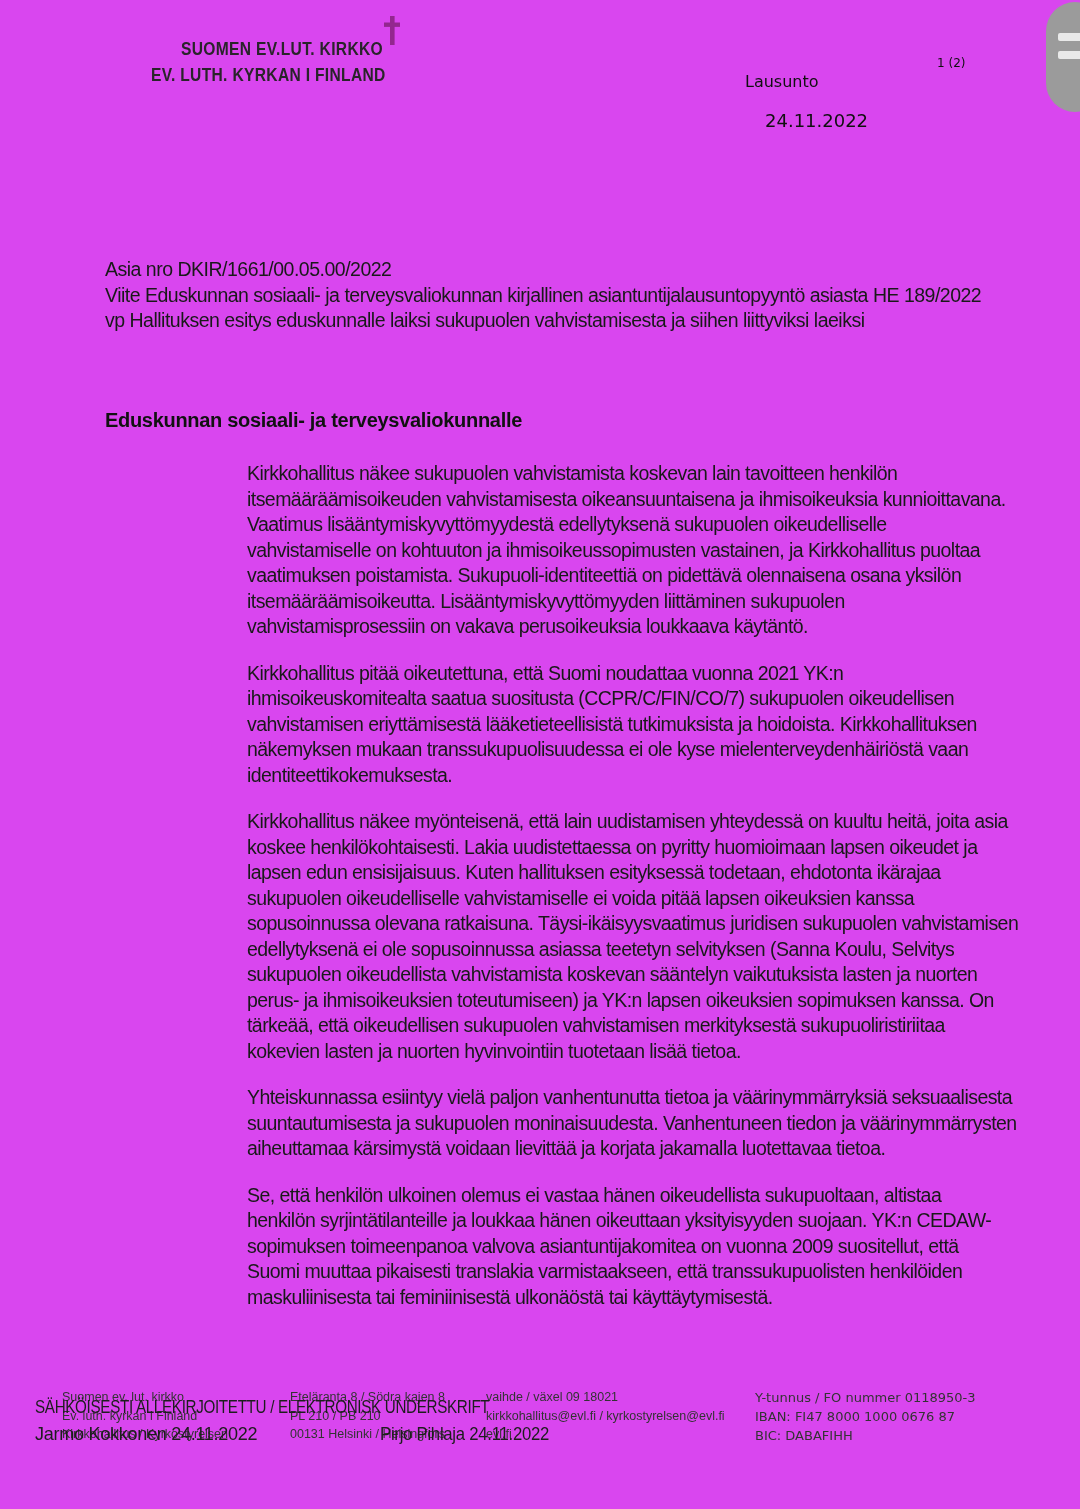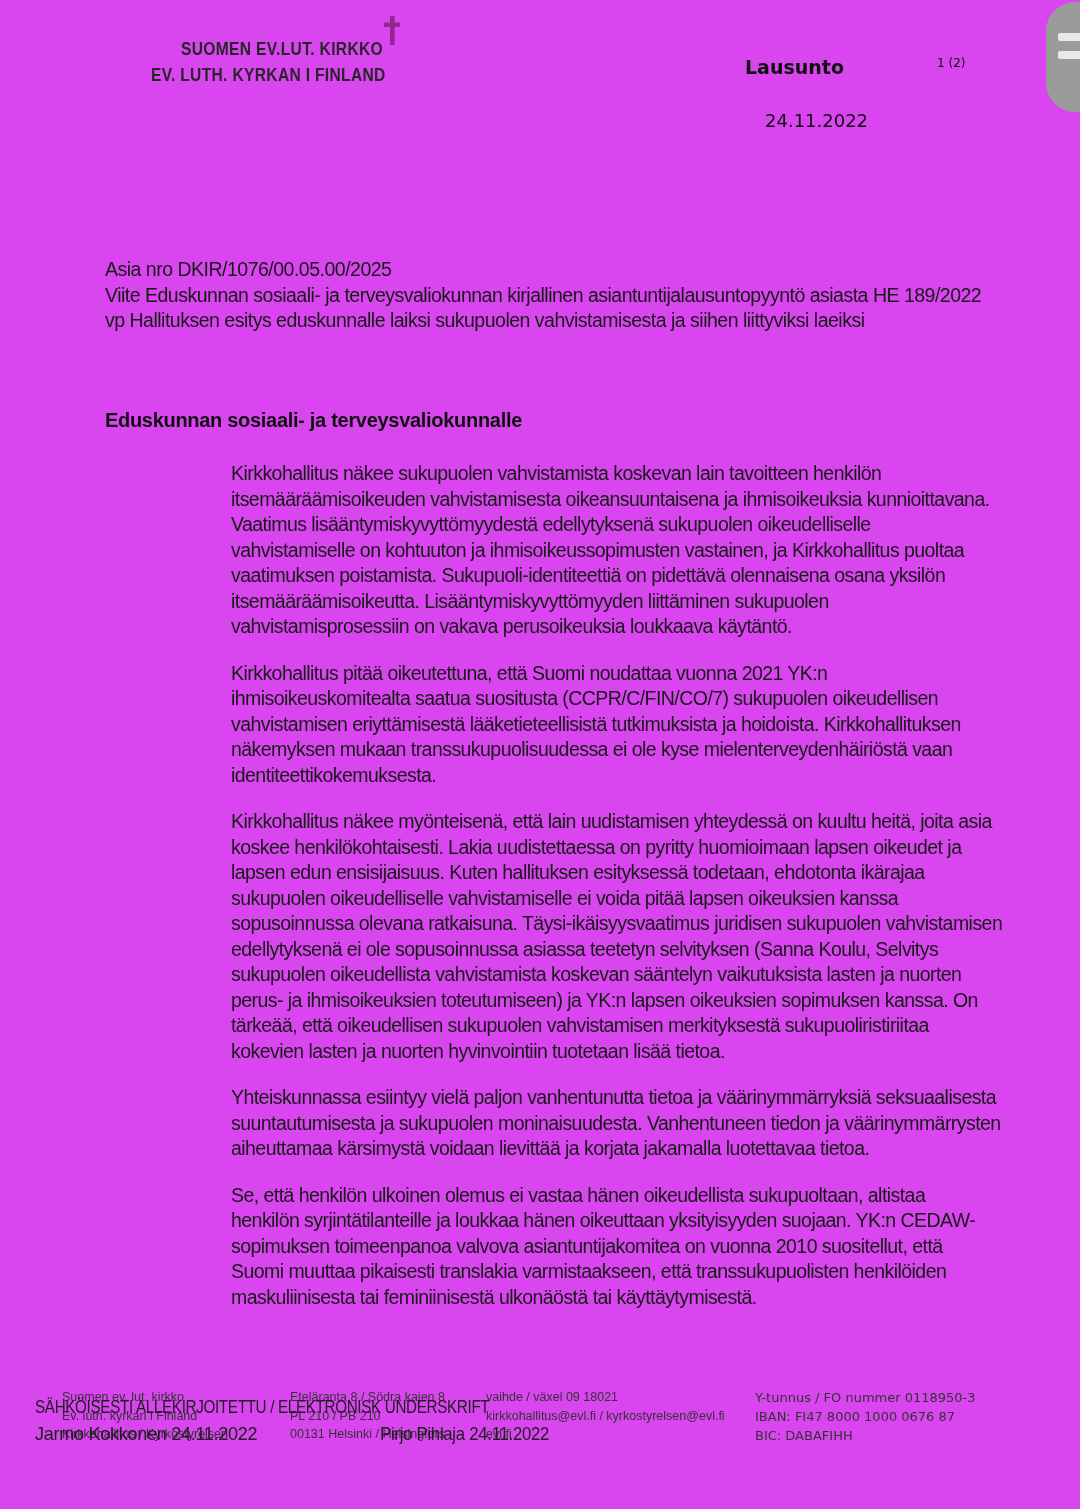--- a/index.html
+++ b/index.html
@@ -27,22 +27,22 @@
     text-align:right; font-weight:bold; color:#29242a;
   }
   .logo .lg-line {
     font-size:19px; line-height:26px; letter-spacing:0.4px; white-space:nowrap;
     transform:scaleX(0.82); transform-origin:100% 50%;
   }
   .cross-icon { position:absolute; left:384px; top:16px; }
 
   
   .doc-type {
-    position:absolute; left:745px; top:56px;
-    font-family:"DejaVu Sans", sans-serif; font-size:19px; font-weight:bold; color:#101010;
+    position:absolute; left:745px; top:72px;
+    font-family:"DejaVu Sans", sans-serif; font-size:16px; font-weight:normal; color:#101010;
   }
   .page-num {
     position:absolute; left:937px; top:56px;
     font-family:"DejaVu Sans", sans-serif; font-size:12px; color:#101010;
   }
   .doc-date {
     position:absolute; left:745px; top:110px;
     font-family:"DejaVu Sans", sans-serif; font-size:18px; color:#101010;margin-left:20px;
   }
 
@@ -51,21 +51,21 @@
   .ref-line  { font-size:19.5px; line-height:25.5px; letter-spacing:-0.5px; white-space:nowrap; color:#191919; }
 
   
   .recipient {
     position:absolute; left:105px; top:409px;
     font-size:20px; font-weight:bold; letter-spacing:-0.3px; color:#111111; white-space:nowrap;
   }
 
   
   .body-col { position:absolute; left:231px; top:461px; }
-  .para { margin:0 0 21px 0; }
+  .para { margin:0 0 21px 16px; }
   .body-line { font-size:19.5px; line-height:25.5px; letter-spacing:-0.55px; white-space:nowrap; color:#191919; }
 
   
   .footer { position:absolute; left:0; top:1388px; width:1080px; font-size:12.5px; line-height:18.5px; color:#333333; }
   .fcol  { position:absolute; top:0; white-space:nowrap; }
   .fcol.c1 { left:62px; }
   .fcol.c2 { left:290px; }
   .fcol.c3 { left:486px; }
   .fcol.c4 { left:755px; font-family:"DejaVu Sans", sans-serif; font-size:13px; line-height:19px; }
 
@@ -100,21 +100,21 @@
       <rect x="6" y="0" width="4.6" height="29" fill="#93278F"></rect>
       <rect x="0" y="6.5" width="16" height="4.4" fill="#93278F"></rect>
     </svg>
   </span>
 
   <div class="doc-type">Lausunto</div>
   <div class="page-num">1 (2)</div>
   <div class="doc-date">24.11.2022</div>
 
   <div class="reference">
-    <div class="ref-line">Asia nro DKIR/1076/00.05.00/2025</div>
+    <div class="ref-line">Asia nro DKIR/1661/00.05.00/2022</div>
     <div class="ref-line">Viite Eduskunnan sosiaali- ja terveysvaliokunnan kirjallinen asiantuntijalausuntopyyntö asiasta HE 189/2022</div>
     <div class="ref-line">vp Hallituksen esitys eduskunnalle laiksi sukupuolen vahvistamisesta ja siihen liittyviksi laeiksi</div>
   </div>
 
   <div class="recipient">Eduskunnan sosiaali- ja terveysvaliokunnalle</div>
 
   <div class="body-col">
     <div class="para">
       <div class="body-line">Kirkkohallitus näkee sukupuolen vahvistamista koskevan lain tavoitteen henkilön</div>
       <div class="body-line">itsemääräämisoikeuden vahvistamisesta oikeansuuntaisena ja ihmisoikeuksia kunnioittavana.</div>
@@ -144,21 +144,21 @@
       <div class="body-line">kokevien lasten ja nuorten hyvinvointiin tuotetaan lisää tietoa.</div>
     </div>
     <div class="para">
       <div class="body-line">Yhteiskunnassa esiintyy vielä paljon vanhentunutta tietoa ja väärinymmärryksiä seksuaalisesta</div>
       <div class="body-line">suuntautumisesta ja sukupuolen moninaisuudesta. Vanhentuneen tiedon ja väärinymmärrysten</div>
       <div class="body-line">aiheuttamaa kärsimystä voidaan lievittää ja korjata jakamalla luotettavaa tietoa.</div>
     </div>
     <div class="para">
       <div class="body-line">Se, että henkilön ulkoinen olemus ei vastaa hänen oikeudellista sukupuoltaan, altistaa</div>
       <div class="body-line">henkilön syrjintätilanteille ja loukkaa hänen oikeuttaan yksityisyyden suojaan. YK:n CEDAW-</div>
-      <div class="body-line">sopimuksen toimeenpanoa valvova asiantuntijakomitea on vuonna 2010 suositellut, että</div>
+      <div class="body-line">sopimuksen toimeenpanoa valvova asiantuntijakomitea on vuonna 2009 suositellut, että</div>
       <div class="body-line">Suomi muuttaa pikaisesti translakia varmistaakseen, että transsukupuolisten henkilöiden</div>
       <div class="body-line">maskuliinisesta tai feminiinisestä ulkonäöstä tai käyttäytymisestä.</div>
     </div>
   </div>
 
   <div class="footer">
     <div class="fcol c1">
       <div>Suomen ev. lut. kirkko</div>
       <div>Ev. luth. kyrkan i Finland</div>
       <div>Kirkkohallitus / Kyrkostyrelsen</div>

